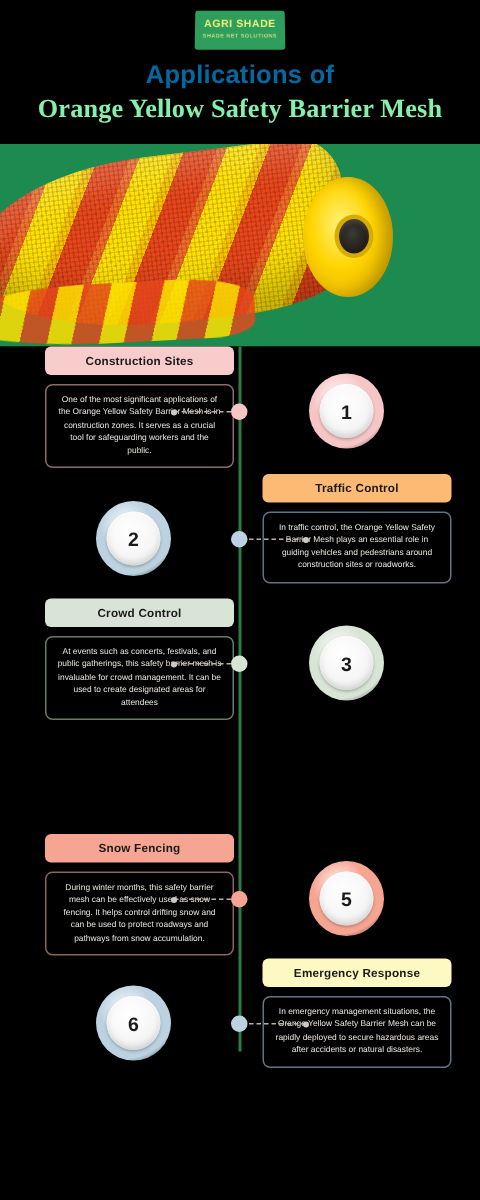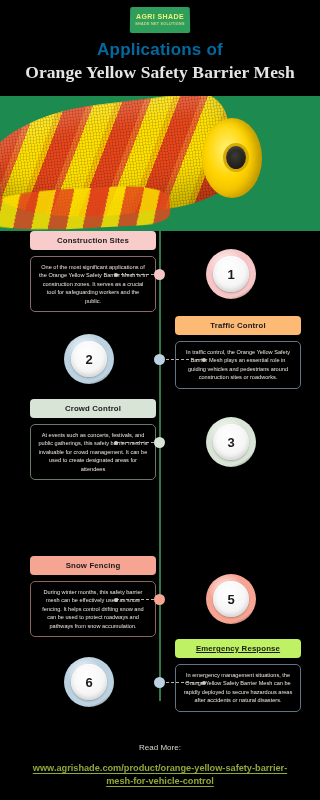--- a/index.html
+++ b/index.html
@@ -290,21 +290,21 @@
 <body>
 
 <div class="page">
 
   <div class="header">
     <div class="logo" style="background: rgb(47, 158, 92);">
       <div class="logo-main">AGRI SHADE</div>
       <div class="logo-sub">SHADE NET SOLUTIONS</div>
     </div>
     <div class="title-1" style="color: #0369a1;">Applications of</div>
-    <div class="title-2" style="color: #e5e5e5;">Orange Yellow Safety Barrier Mesh</div>
+    <div class="title-2" style="color: #86efac;">Orange Yellow Safety Barrier Mesh</div>
   </div>
 
   <div class="hero">
     <div class="hero-bg"></div>
     <div class="roll">
       <div class="roll-mesh"></div>
     </div>
     <div class="roll-tail"></div>
     <div class="roll-end"></div>
     <div class="roll-core"></div>
@@ -357,29 +357,25 @@
       </div>
       <div class="connector to-left" style="border-top-color: rgb(185, 177, 168);"></div>
       <div class="spine-dot" style="background: rgb(247, 165, 147);"></div>
       <div class="medal right" style="background: radial-gradient(circle at 40% 32%, rgb(255, 255, 255) 0%, rgb(247, 165, 147) 38%, rgb(247, 165, 147) 72%, rgba(0, 0, 0, 0.18) 100%); box-shadow: rgba(0, 0, 0, 0.45) 0px 2px 4px;">
         <div class="medal-inner">5</div>
       </div>
     </div>
 
     <div class="row" style="top:408px;">
       <div class="block right">
-        <div class="pill" style="background: #bef264; text-decoration: underline;">Emergency Response</div>
+        <div class="pill" style="background: #fef9c3;">Emergency Response</div>
         <div class="para" style="border: 1px solid rgb(95, 117, 133);">In emergency management situations, the Orange Yellow Safety Barrier Mesh can be rapidly deployed to secure hazardous areas after accidents or natural disasters.</div>
       </div>
       <div class="connector to-right" style="border-top-color: rgb(185, 177, 168);"></div>
       <div class="spine-dot" style="background: rgb(188, 210, 224);"></div>
       <div class="medal left" style="background: radial-gradient(circle at 40% 32%, rgb(255, 255, 255) 0%, rgb(188, 210, 224) 38%, rgb(188, 210, 224) 72%, rgba(0, 0, 0, 0.18) 100%); box-shadow: rgba(0, 0, 0, 0.45) 0px 2px 4px;">
         <div class="medal-inner">6</div>
       </div>
     </div>
   </div>
 
-  <div class="footer">
-    <div class="read-more">Read More:</div>
-    <a class="url" style="color: rgb(143, 168, 58);">www.agrishade.com/product/orange-yellow-safety-barrier-mesh-for-vehicle-control</a>
-  </div>
 
 </div>
 
 </body></html>

